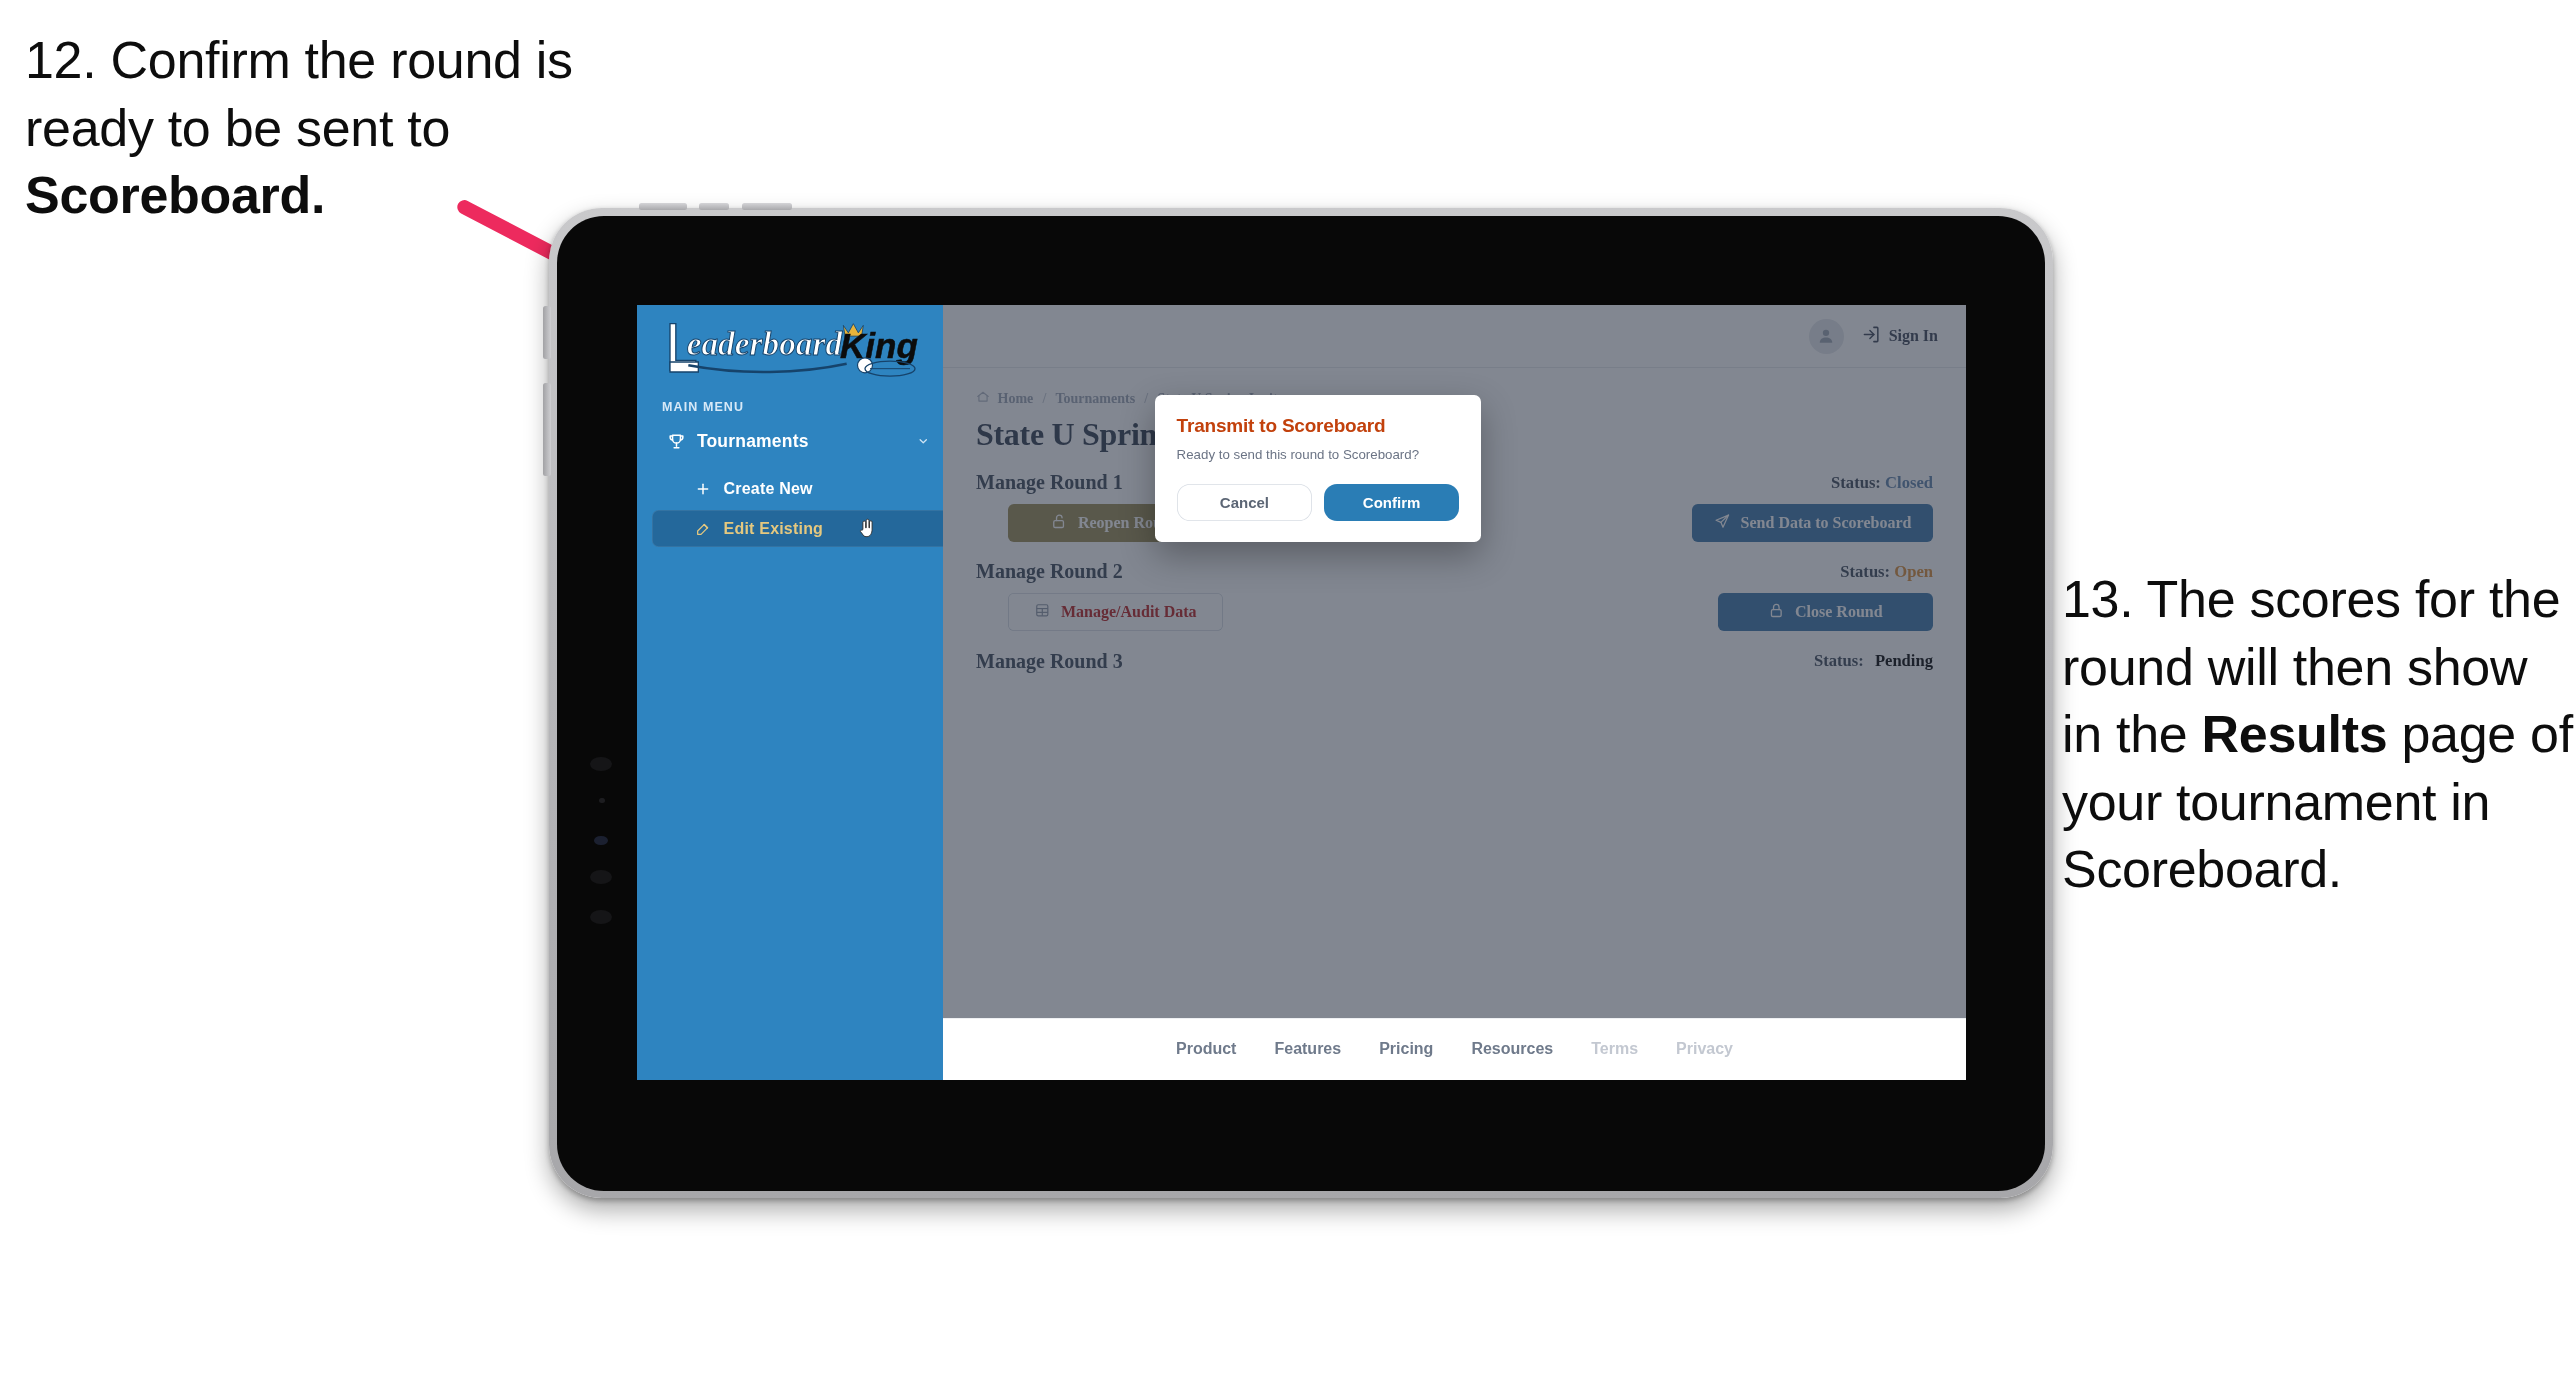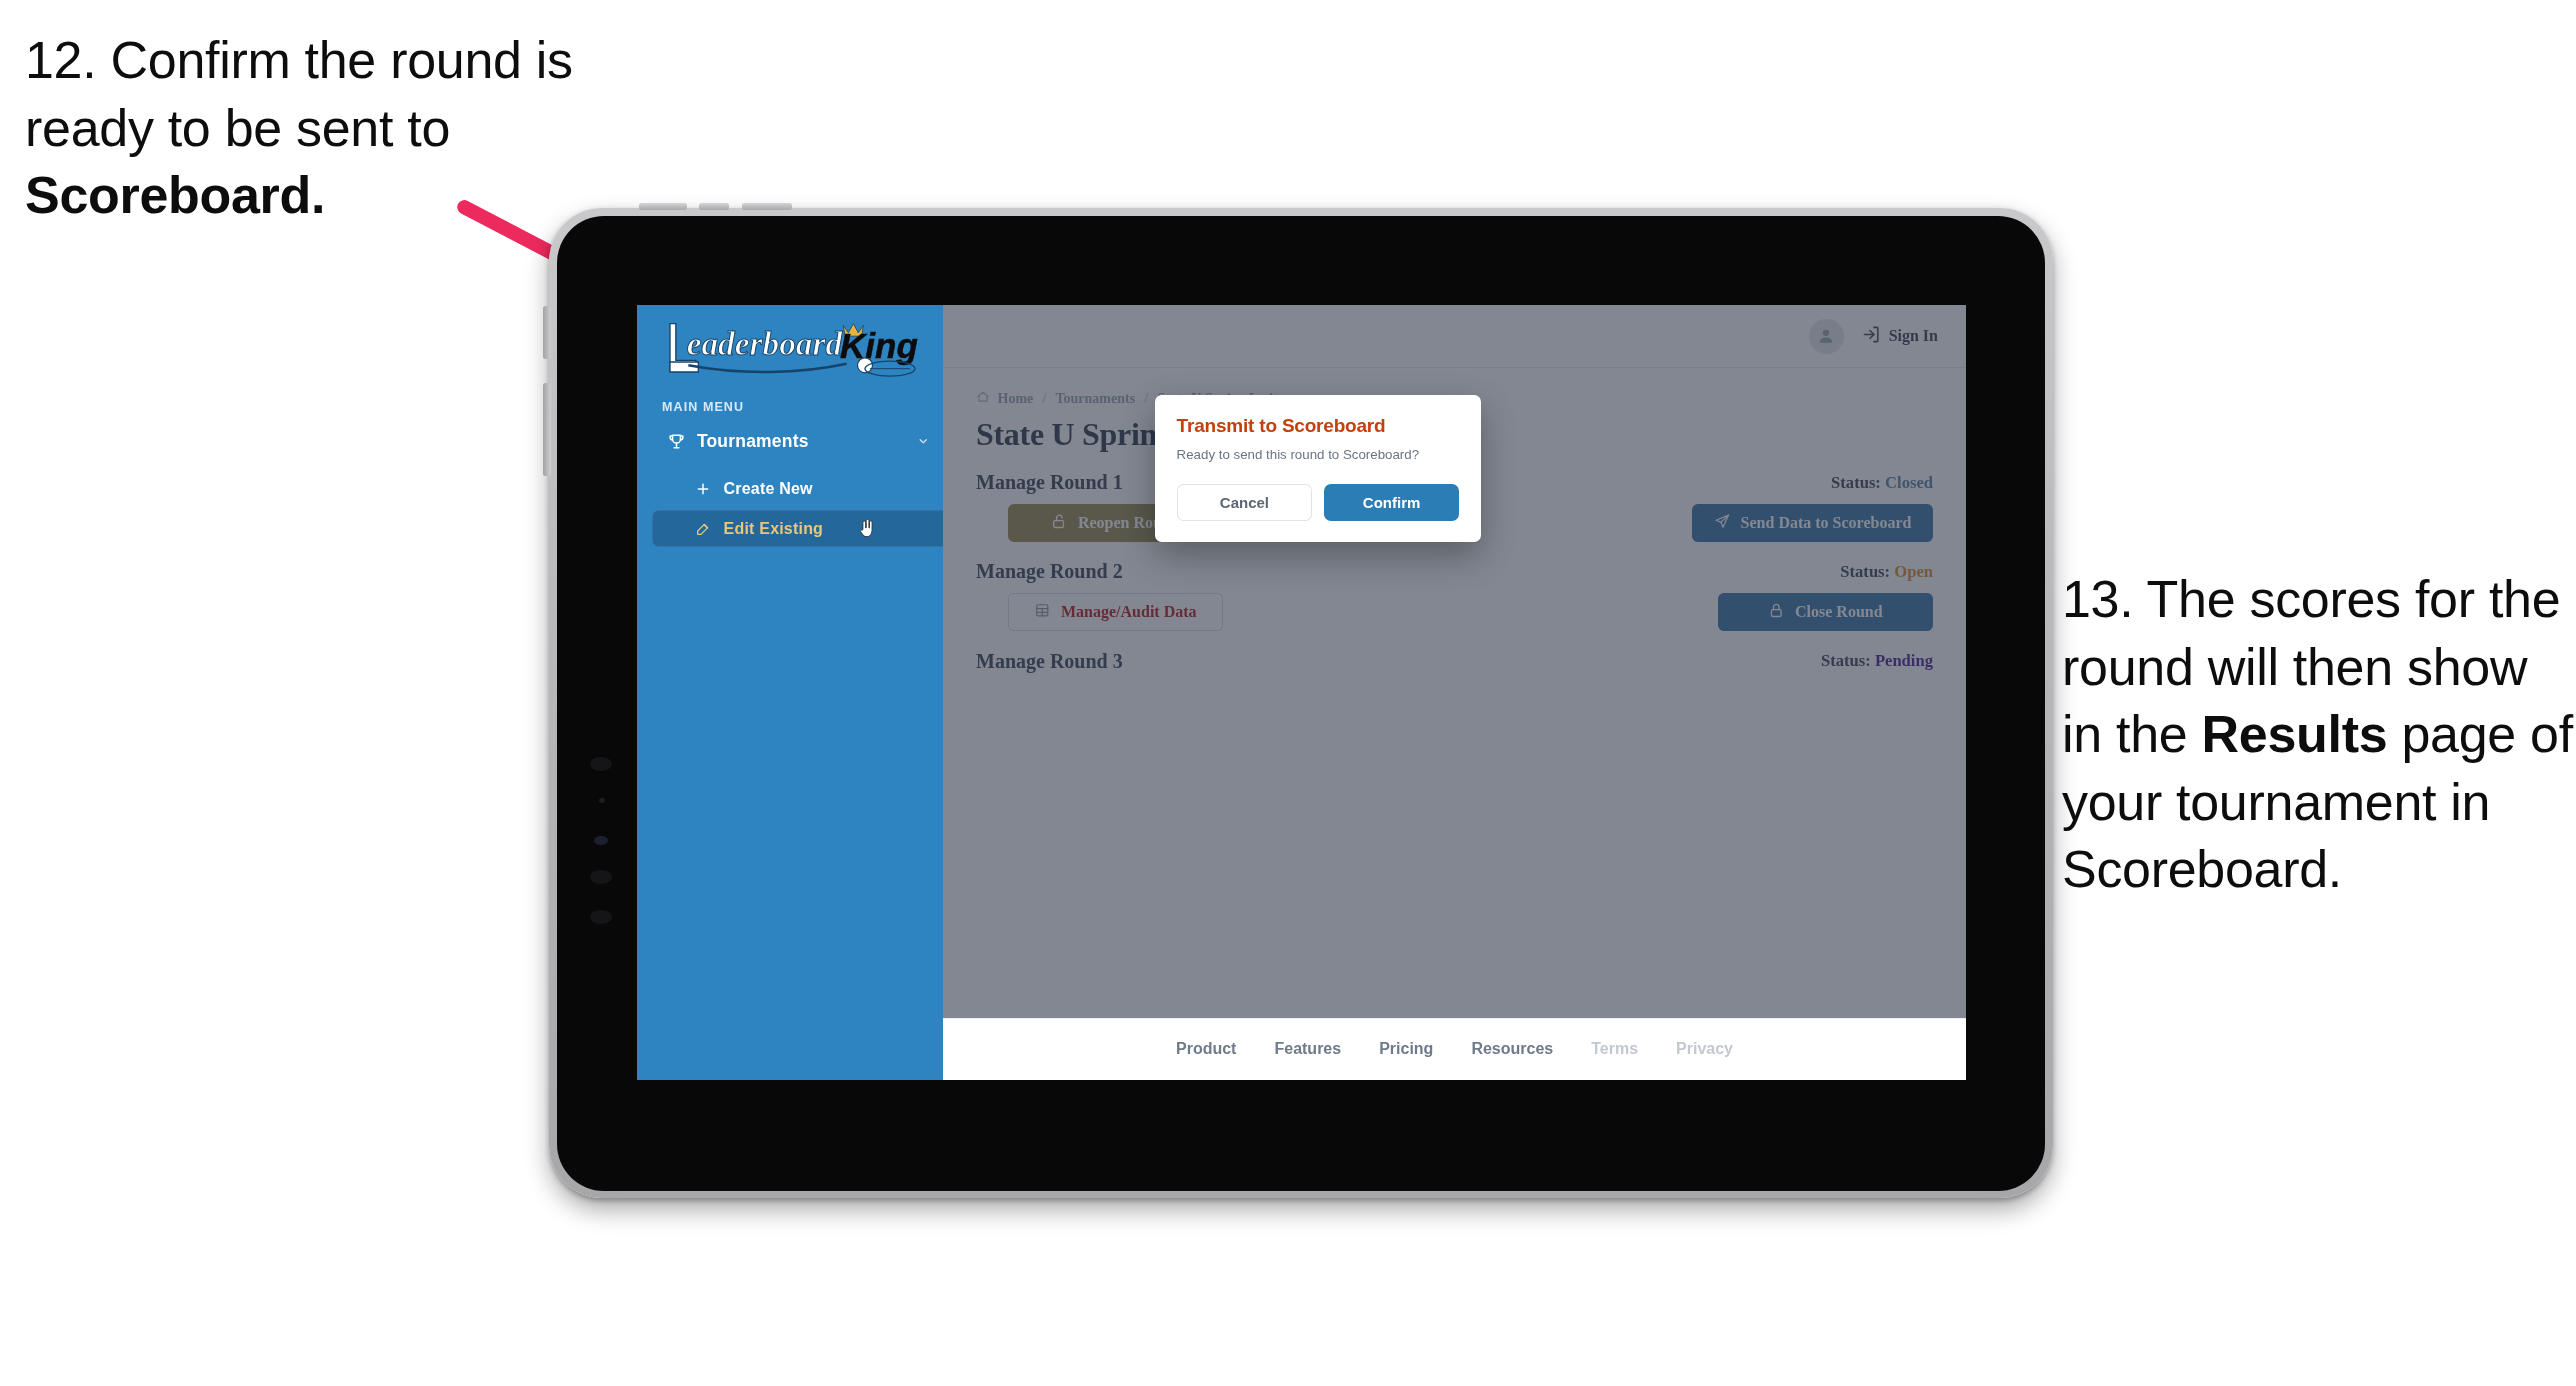--- a/index.html
+++ b/index.html
@@ -101,21 +101,21 @@
   #breadcrumb .crumb-home{display:flex;align-items:center;gap:7.5px;}
 
   #page-title{margin-top:8.3px;color:#2f3a4d;font-size:32px;font-weight:bold;letter-spacing:-0.3px;}
 
   .round-block{margin-top:18.3px;}
   .round-head{display:flex;align-items:center;justify-content:space-between;}
   .round-name{color:#3b4656;font-size:20px;font-weight:bold;}
   .round-status{font-size:16.6px;font-weight:bold;color:#3b4656;}
   .round-status .val-closed{color:#5b7fa8;}
   .round-status .val-open{color:#d98b32;}
-  .round-status .val-pending{color:#4c1d95;}
+  .round-status .val-pending{color:#000000;margin-left:7px;}
   .round-actions{display:flex;align-items:center;justify-content:space-between;margin-top:10px;}
 
   .btn{
     display:inline-flex;align-items:center;justify-content:center;gap:10px;
     height:38px;border-radius:5.8px;font-size:16px;font-weight:bold;
     box-sizing:border-box;padding:0 21.6px;min-width:215px;margin-left:32px;
   }
   .btn-warn{background:#9a8a52;color:#ffffff;}
   .btn-primary{background:#3874a8;color:#ffffff;}
   .btn-ghost{background:transparent;color:#b91c1c;box-shadow:inset 0 0 0 0.8px #cfd5de;}
@@ -139,21 +139,21 @@
   #modal{
     position:absolute;left:518px;top:90px;width:326px;height:103px;
     background:#ffffff;border-radius:6.7px;padding:20px 21.6px 21.6px 21.6px;box-sizing:border-box;
     box-shadow:0 13.3px 35px rgba(0,0,0,0.30);
     width:326px;height:auto;
   }
   #modal-title{color:#c2410c;font-size:19px;font-weight:bold;letter-spacing:-0.2px;}
   #modal-text{margin-top:10px;color:#6b7485;font-size:13.3px;}
   #modal-actions{display:flex;gap:11.6px;margin-top:21.6px;}
   .modal-btn{
-    flex:1;height:37px;border-radius:7px;display:flex;align-items:center;justify-content:center;
+    flex:1;height:37px;border-radius:13px;display:flex;align-items:center;justify-content:center;
     font-size:15px;font-weight:bold;box-sizing:border-box;
   }
   #modal-cancel{background:#ffffff;color:#5c6675;box-shadow:inset 0 0 0 0.8px #d8dde4;}
   #modal-confirm{background:#2a7db5;color:#ffffff;}
 </style>
 </head>
 <body>
 
 <div class="anno" id="anno-left">
   <span>12. Confirm the round is ready to be sent to </span><b>Scoreboard.</b>

